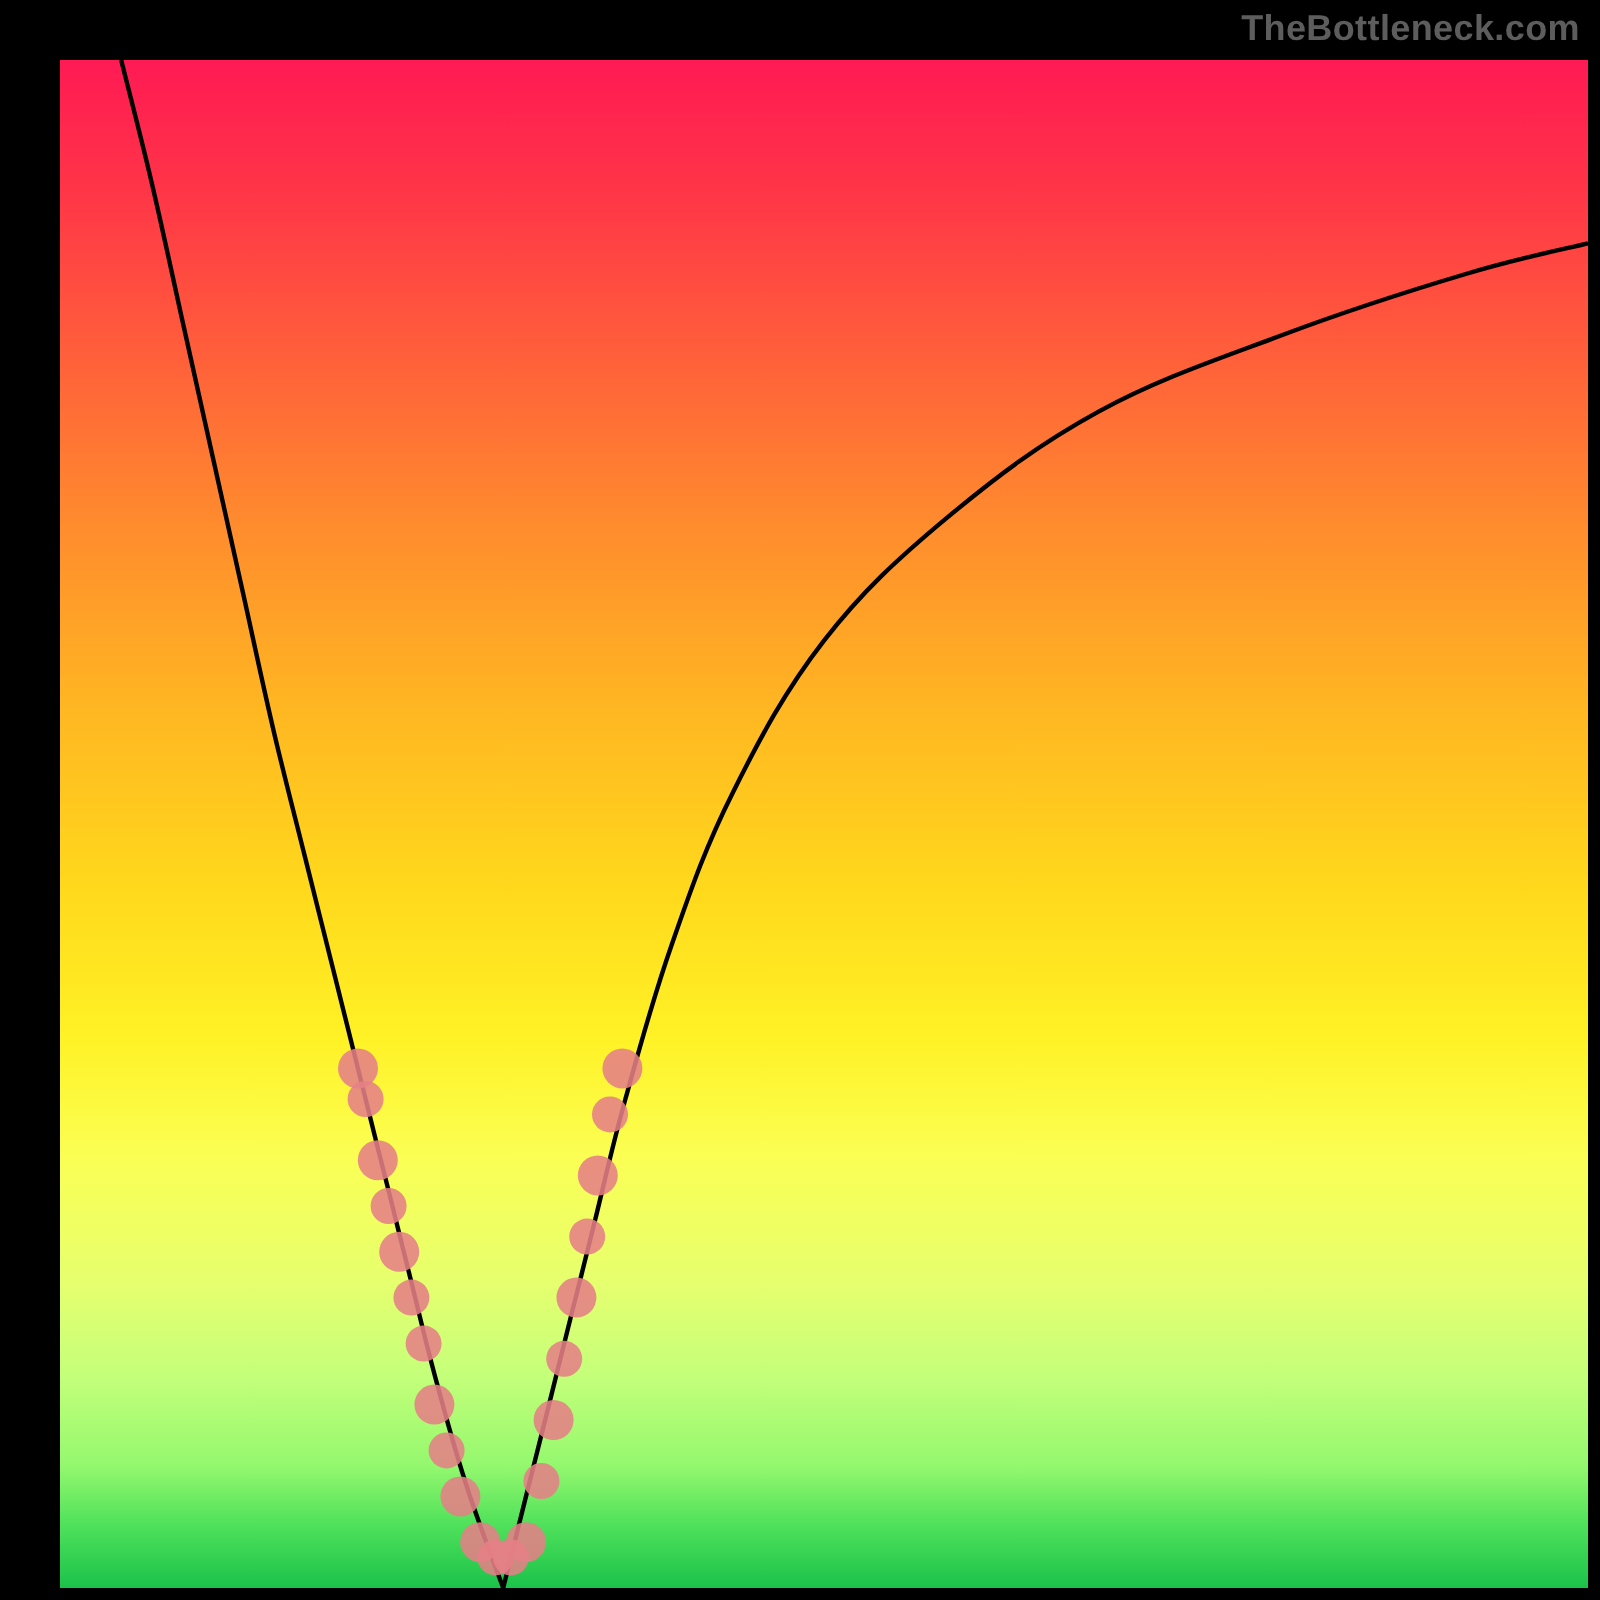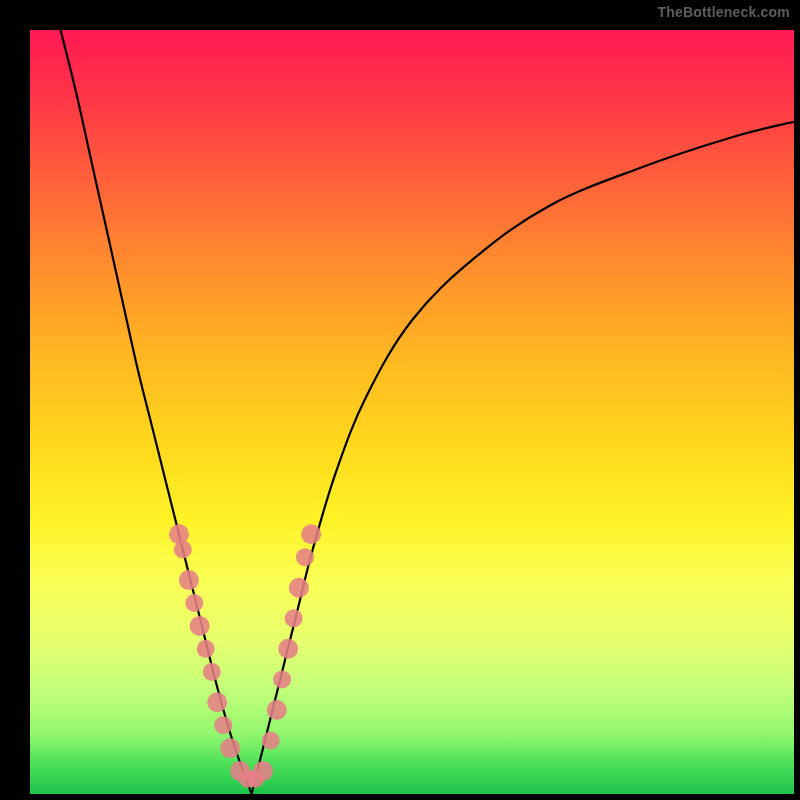--- a/index.html
+++ b/index.html
@@ -15,21 +15,21 @@
     position: relative;
     width: 800px;
     height: 800px;
     background: #000;
   }
   .watermark {
     position: absolute;
     top: 4px;
     right: 10px;
     color: #5d5d5d;
-    font-size: 14px;
+    font-size: 18px;
     font-weight: 600;
     letter-spacing: 0.2px;
     user-select: none;
   }
   .plot {
     position: absolute;
     left: 30px;
     top: 30px;
     width: 764px;
     height: 764px;

